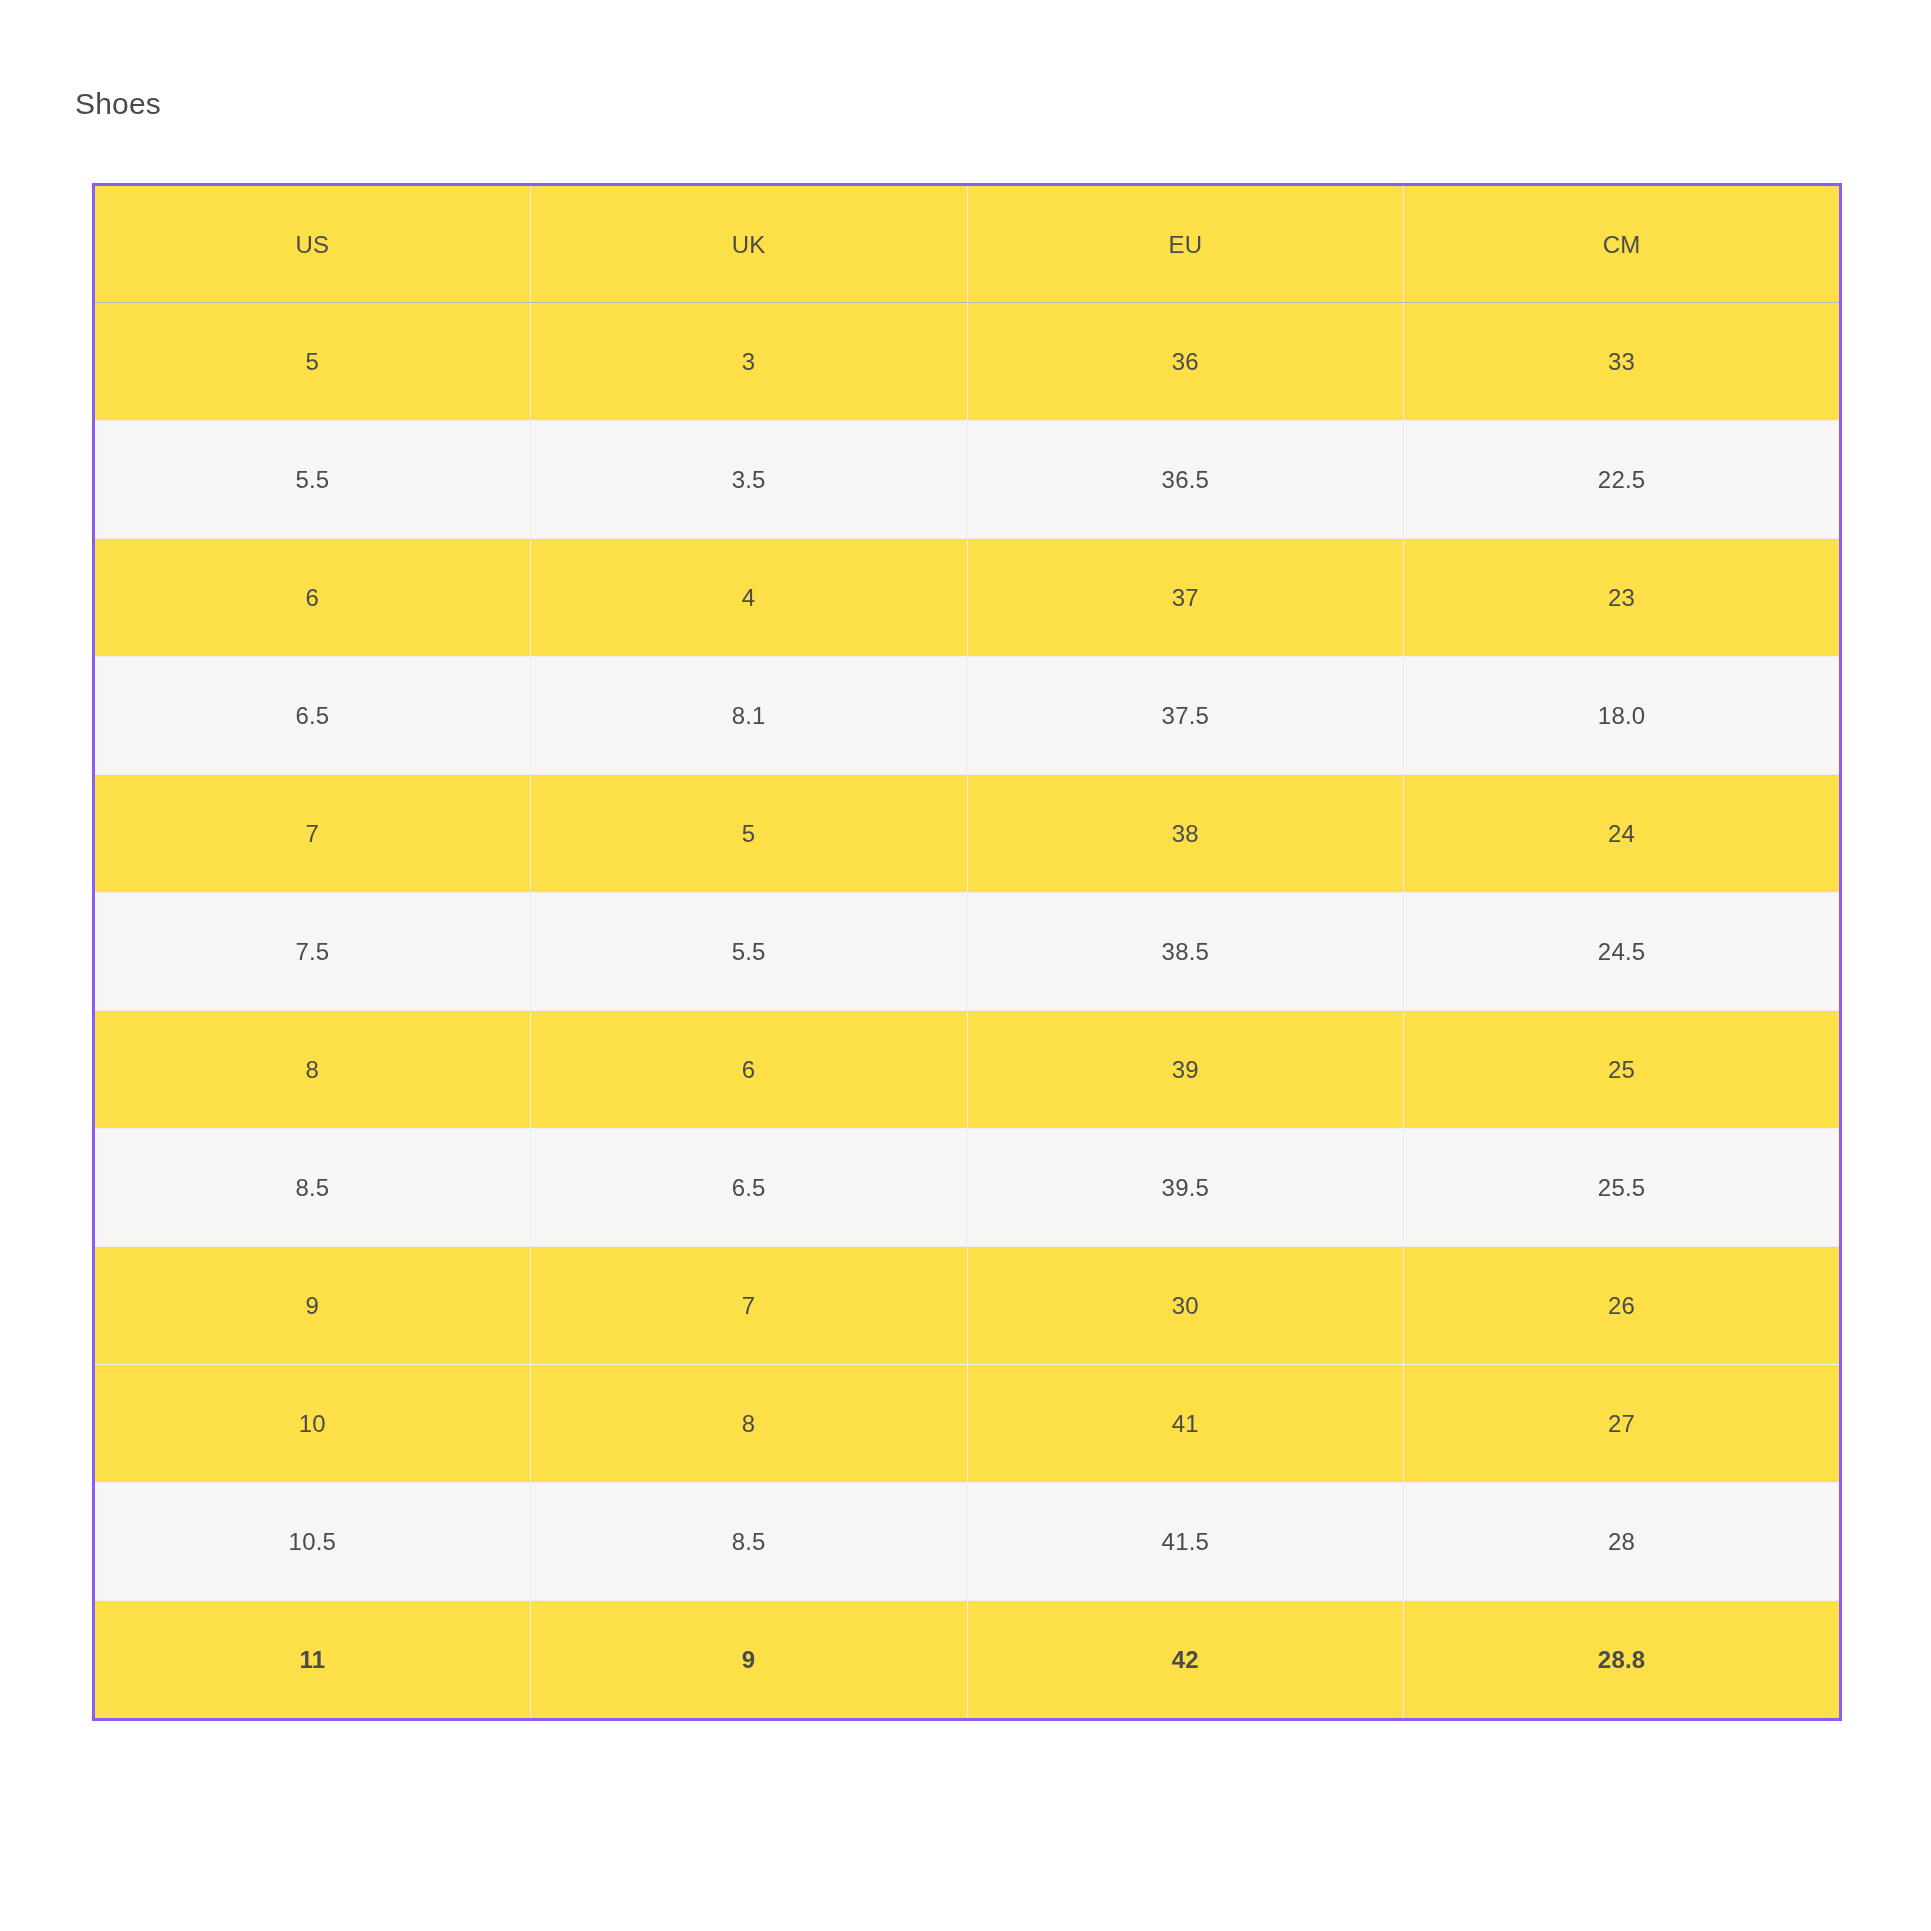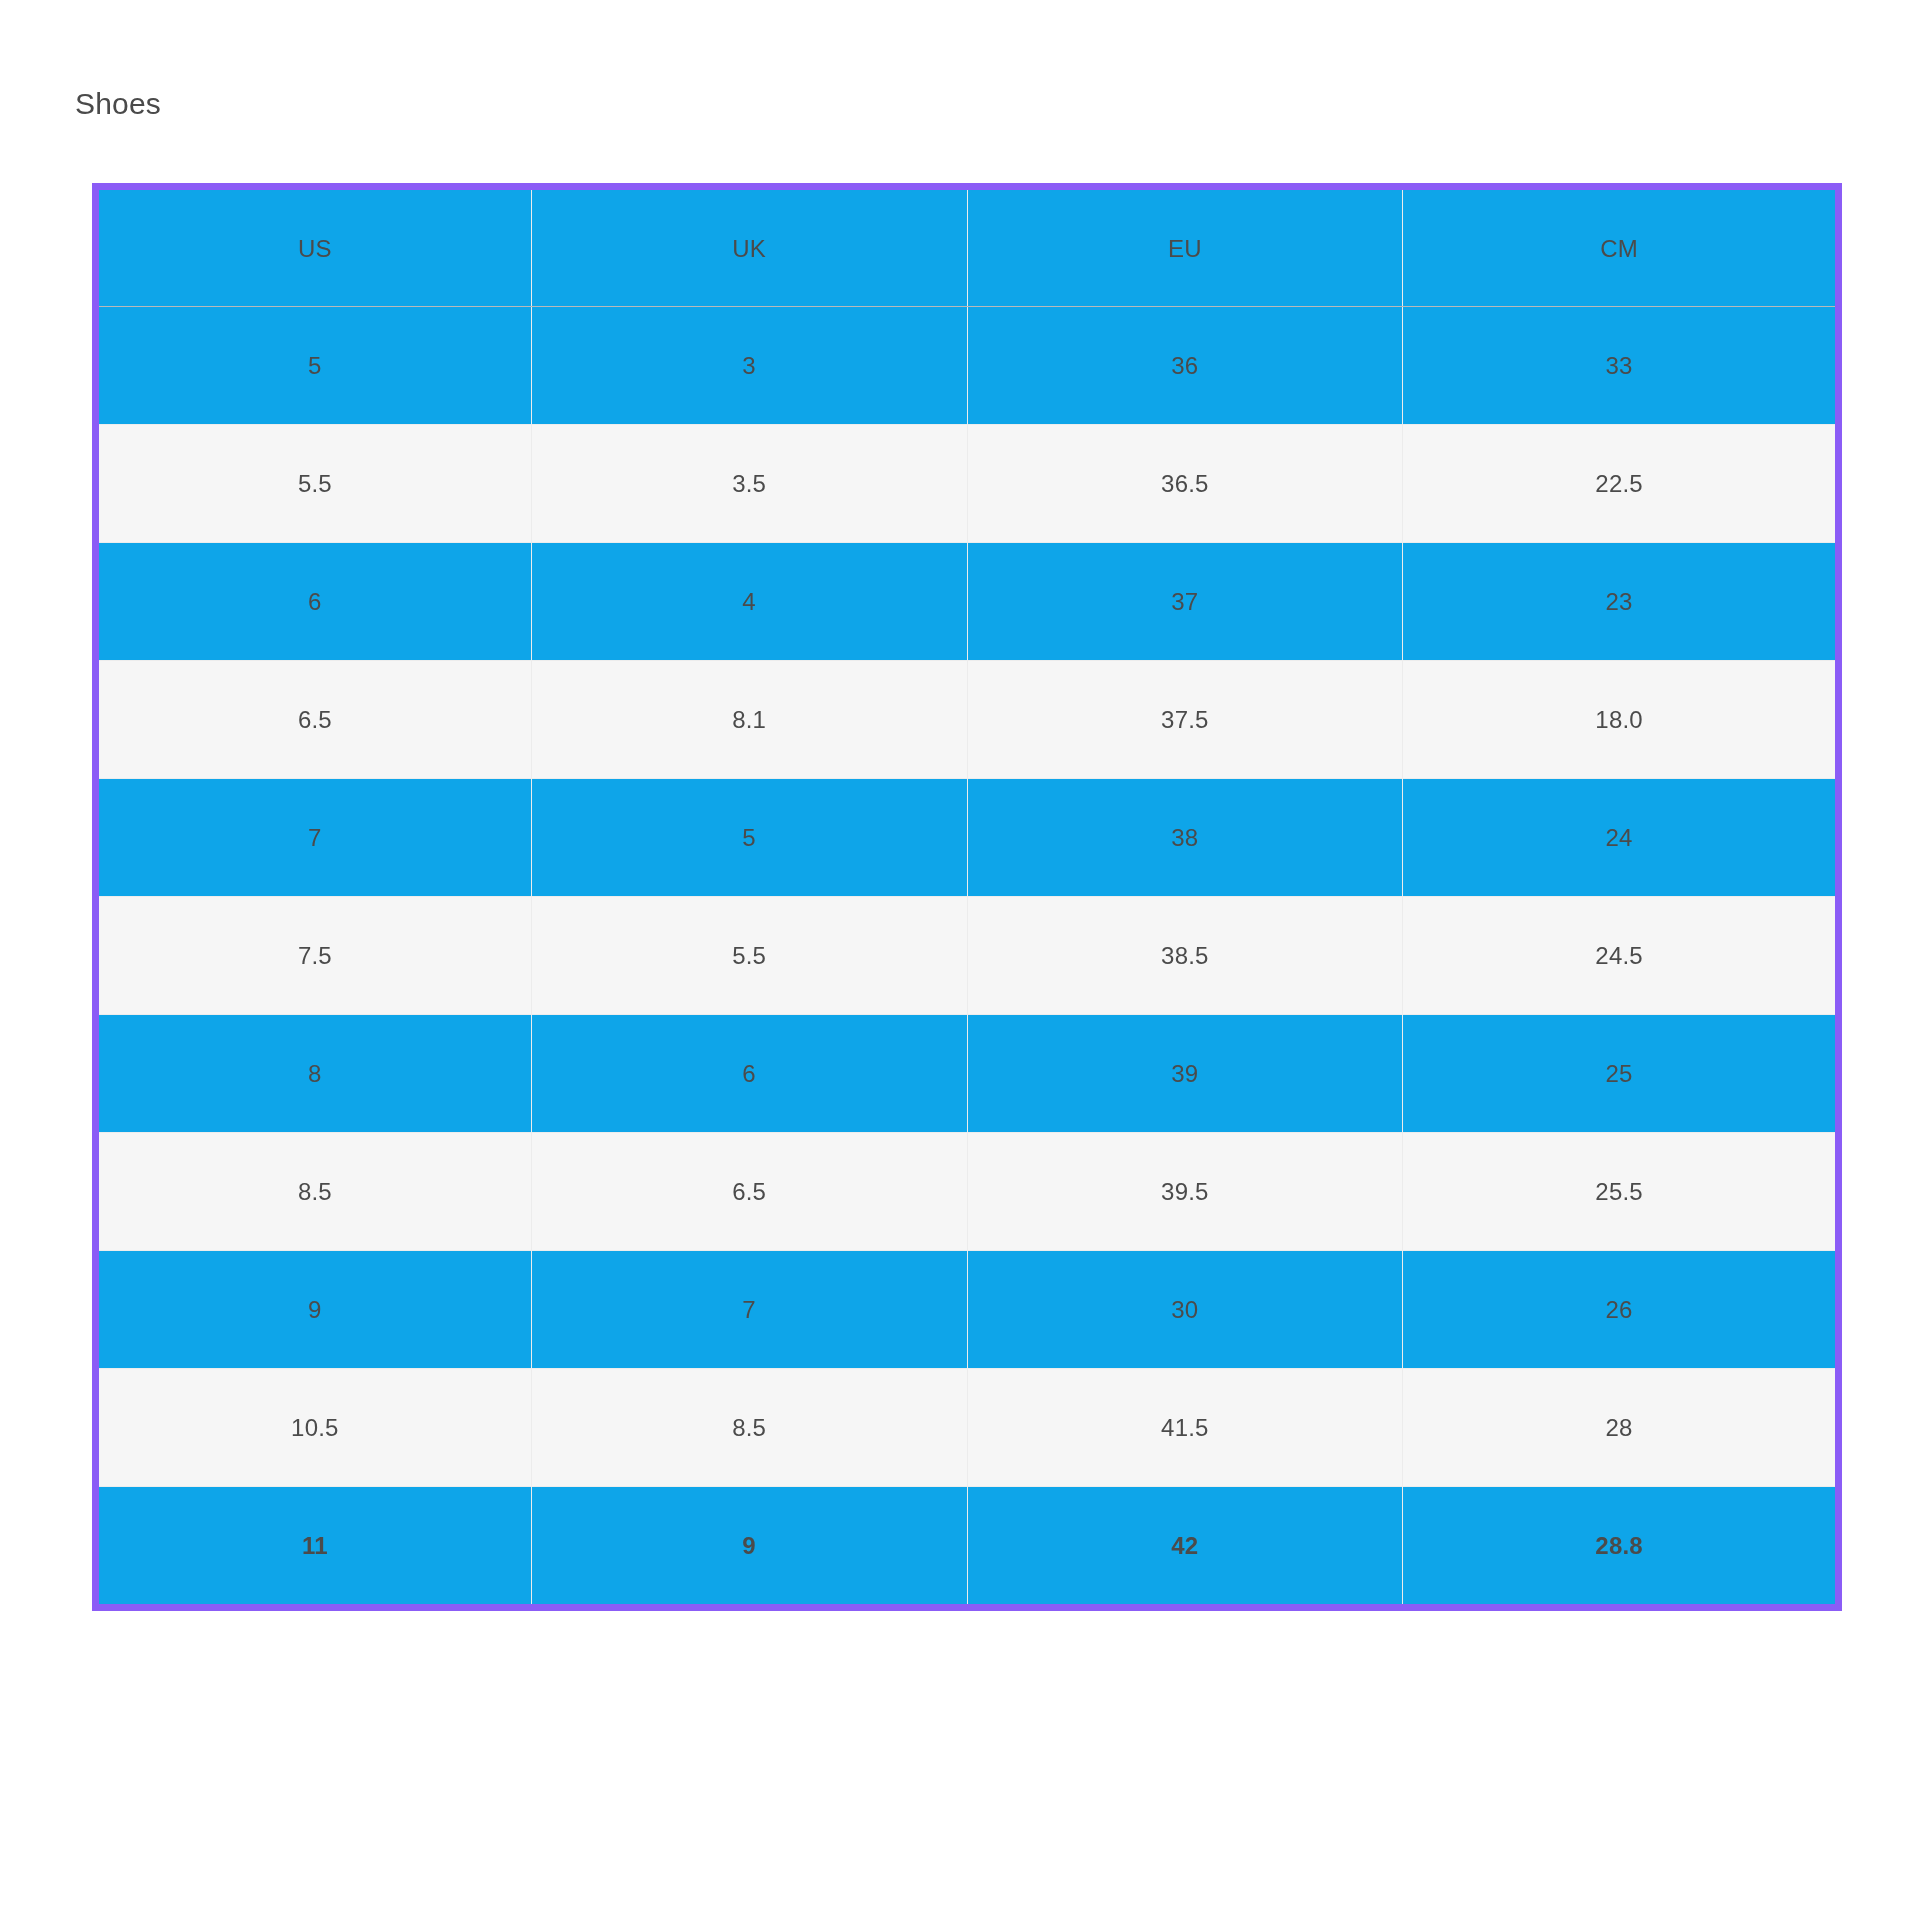--- a/index.html
+++ b/index.html
@@ -36,22 +36,22 @@
     position: absolute;
     left: 92px;
     top: 183px;
     width: 1750px;
   }
 
   table.size-table {
     width: 100%;
     border-collapse: collapse;
     table-layout: fixed;
-    background: #0ea5e9;
-    border: 7px solid #8b5cf6;
+    background: #fde047;
+    border: 3px solid #8b5cf6;
   }
 
   table.size-table col {
     width: 25%;
   }
 
   table.size-table th,
   table.size-table td {
     text-align: center;
     vertical-align: middle;
@@ -166,20 +166,26 @@
             <td>6.5</td>
             <td>39.5</td>
             <td>25.5</td>
           </tr>
           <tr>
             <td>9</td>
             <td>7</td>
             <td>30</td>
             <td>26</td>
           </tr>
+          <tr>
+            <td>10</td>
+            <td>8</td>
+            <td>41</td>
+            <td>27</td>
+          </tr>
           <tr class="striped">
             <td>10.5</td>
             <td>8.5</td>
             <td>41.5</td>
             <td>28</td>
           </tr>
           <tr>
             <td>11</td>
             <td>9</td>
             <td>42</td>

